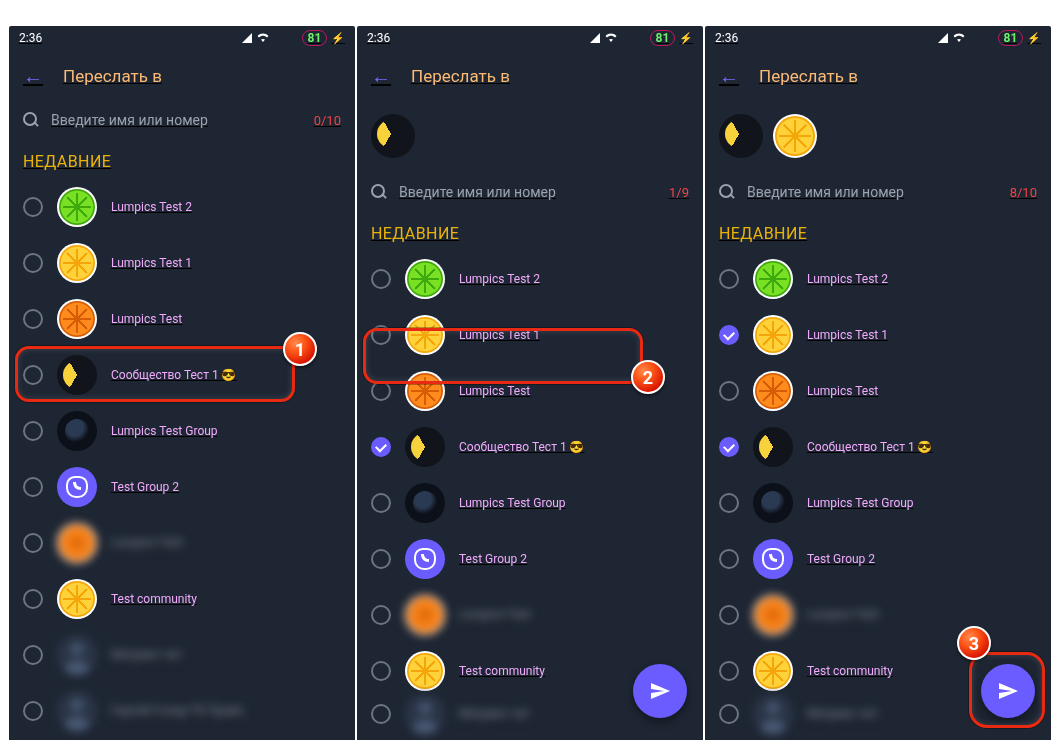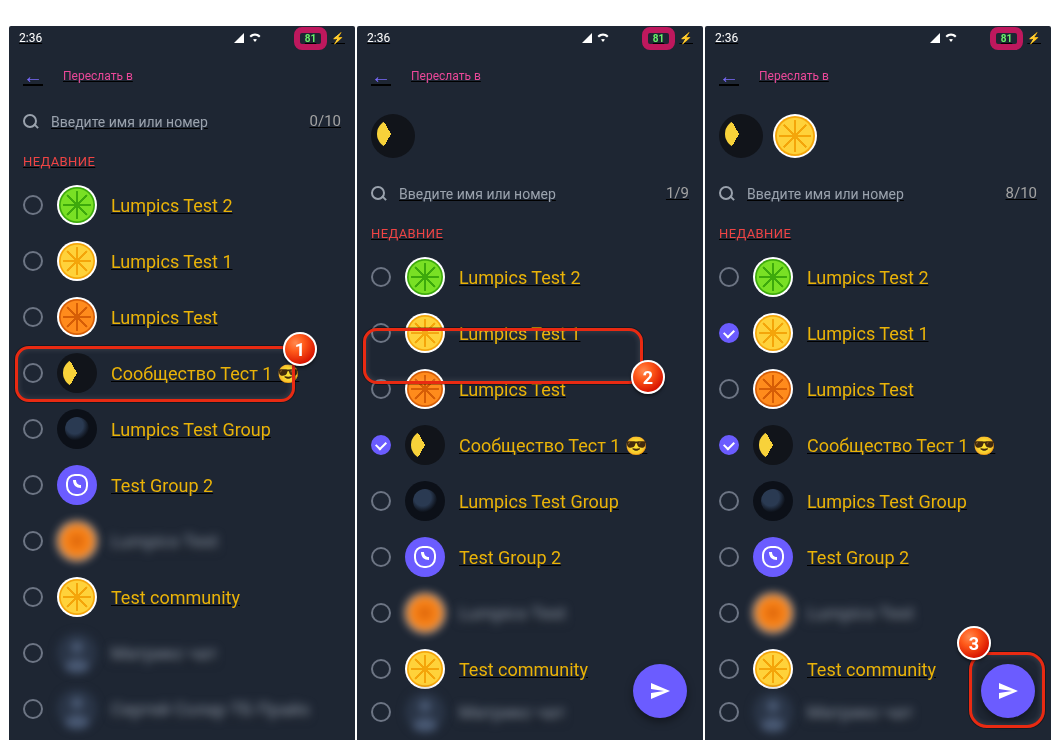--- a/index.html
+++ b/index.html
@@ -38,53 +38,53 @@
   }
   .status-right {
     display: flex;
     align-items: center;
     gap: 4px;
     font-size: 11px;
   }
   .signal-icons { display:flex; align-items:center; gap:3px; }
   .tri { width:0; height:0; border-style:solid; border-width:0 0 10px 10px; border-color:transparent transparent #fff transparent; }
   .batt-pill {
-    border:6px solid #be185d; color:#6af06a; border-radius:8px; padding:0 5px; font-size:10px; font-weight:700;margin-left:28px;
+    border:1px solid #be185d; color:#6af06a; border-radius:8px; padding:0 5px; font-size:12px; font-weight:700;margin-left:28px;
   }
   .bolt { color:#fff; font-size:11px; }
   
   .app-bar {
     height: 52px;
     display: flex;
     align-items: center;
     padding: 0 14px;
     gap: 20px;
   }
   .back-arrow { color:#7b6cff; font-size:20px; line-height:1; }
-  .app-title { font-size:12px; font-weight:400; color:#ec4899; }
+  .app-title { font-size:17px; font-weight:400; color:#fdba74; }
   
   .selected-row {
     padding: 12px 14px 16px;
     display:flex; gap:10px;
   }
   .chip-avatar {
     width:44px; height:44px; border-radius:50%; position:relative;
   }
   
   .search-row {
     display:flex; align-items:flex-end; padding: 10px 14px;
     font-size:14px; color:#9aa2ad;
     justify-content: space-between;
   }
   .search-left { display:flex; align-items:center; gap:12px; }
-  .search-counter { font-size:15px; color:#a3a3a3; }
+  .search-counter { font-size:13px; color:#ef4444; }
   
   .section-header {
     padding: 14px 14px 8px;
-    font-size:13px; letter-spacing:0.4px; color:#ef4444;
+    font-size:16px; letter-spacing:0.4px; color:#eab308;
   }
   
   .list { }
   .row {
     display:flex; align-items:center;
     padding: 8px 14px;
     gap: 14px;
     height:56px;
     position:relative;
   }
@@ -97,21 +97,21 @@
     background:#6b5cff; border-color:#6b5cff;
   }
   .radio.checked::after {
     content:""; width:8px; height:5px; border:2px solid #fff; border-top:none; border-right:none; transform:rotate(-45deg); margin-top:-2px;
   }
   .avatar {
     width:40px; height:40px; border-radius:50%; flex:0 0 40px;
     display:flex; align-items:center; justify-content:center;
     position:relative; overflow:hidden;
   }
-  .row-label { font-size:18px; color:#eab308; white-space:nowrap; }
+  .row-label { font-size:12px; color:#f0abfc; white-space:nowrap; }
   .row.blurred .row-label { filter: blur(5px); color:#8a93a0; }
   .row.blurred .avatar { filter: blur(4px); }
 
   
   .av-lime { background:#ffffff; }
   .av-lime::before { content:""; position:absolute; inset:2px; border-radius:50%; background:radial-gradient(circle,#79e024 62%,#3da90c 66%); }
   .av-lime::after { content:""; position:absolute; inset:6px; border-radius:50%;
     background:
       linear-gradient(#3da90c,#3da90c) center/2px 100% no-repeat,
       linear-gradient(#3da90c,#3da90c) center/100% 2px no-repeat,

